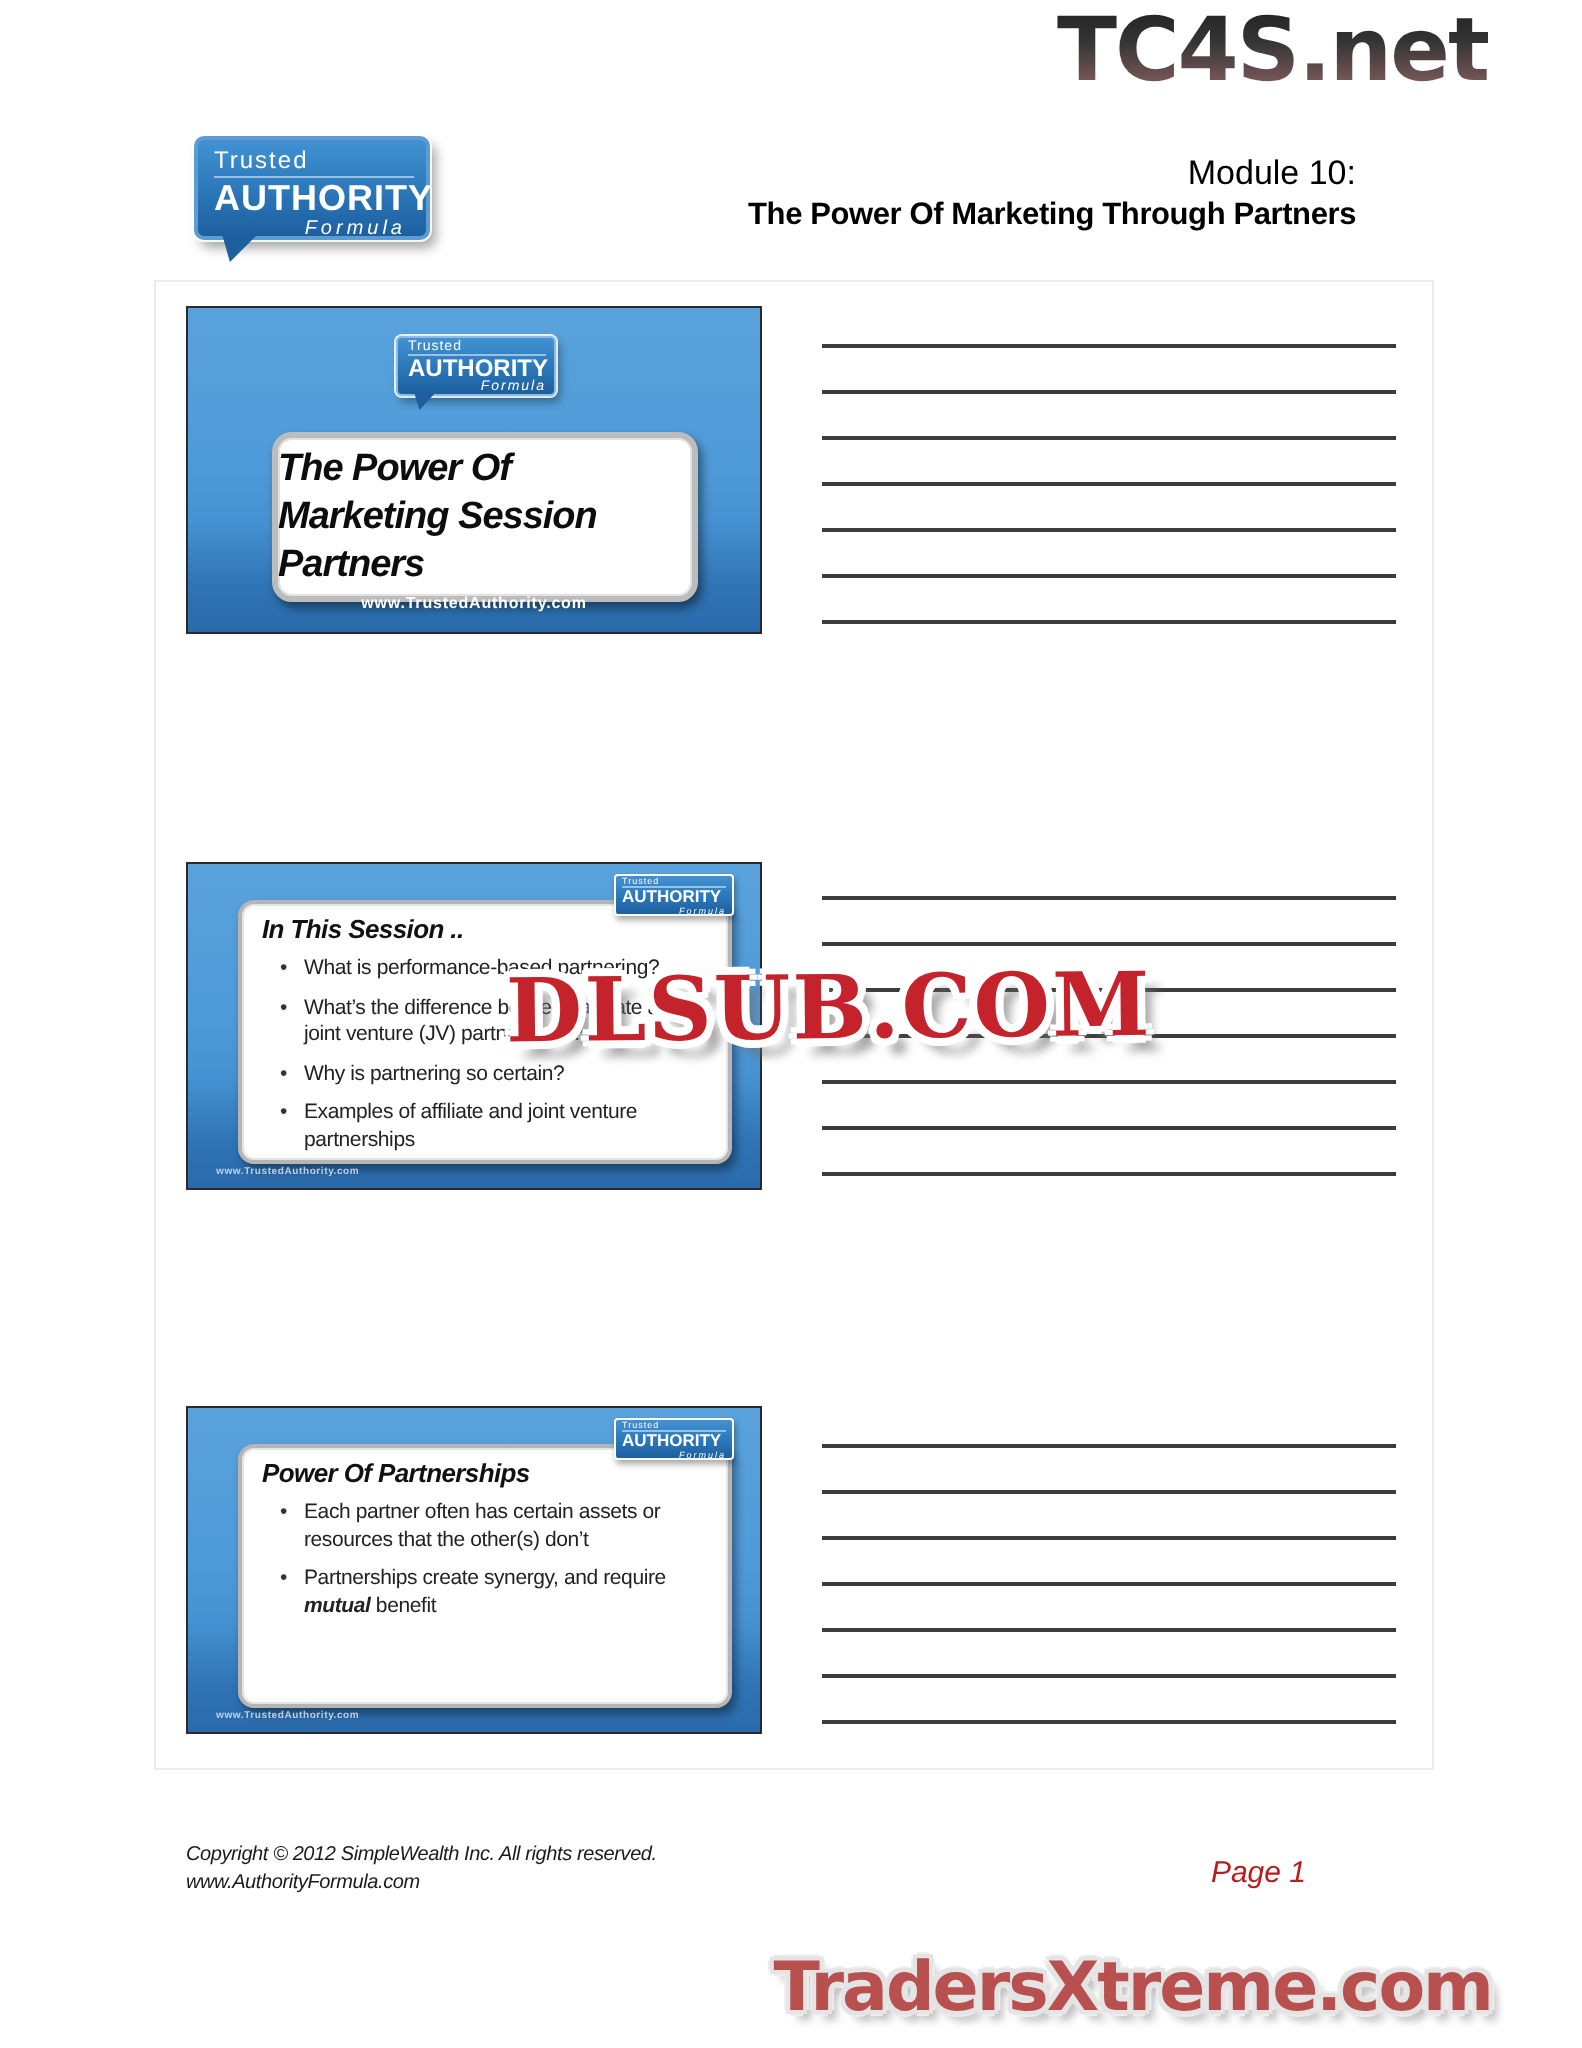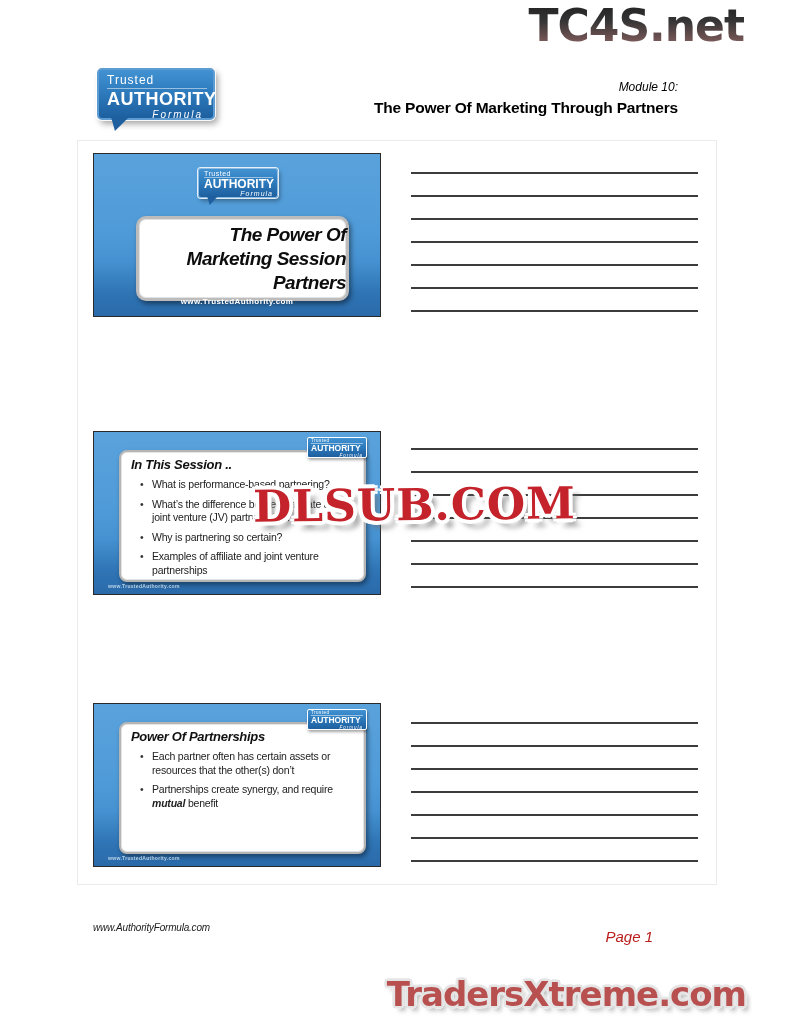--- a/index.html
+++ b/index.html
@@ -32,21 +32,21 @@
     position:absolute; left:12px; bottom:-13px; width:18px; height:14px;
     background:#1d5f9f; clip-path:polygon(0 0,100% 0,22% 100%);
   }
   .brand-top { font-size:12px; letter-spacing:1px; display:block;
     border-bottom:1px solid rgba(255,255,255,.5); padding-bottom:1px; }
   .brand-mid { font-size:18px; font-weight:bold; letter-spacing:.5px; display:block; line-height:20px; }
   .brand-bot { font-size:10px; font-style:italic; letter-spacing:2px; display:block; text-align:right; padding-right:4px; }
 
   
   .header-block { position:absolute; top:77px; right:74px; text-align:right; color:#000; }
-  .module-label { font-size:12px; font-style:italic; line-height:20px; }
+  .module-label { font-size:17px; line-height:20px; }
   .doc-title { font-size:15.5px; font-weight:bold; letter-spacing:-.2px; line-height:21px; }
 
   
   .frame {
     position:absolute; left:77px; top:140px; width:640px; height:745px;
     border:1px solid #ebebeb; background:#fff;
   }
 
   
   .slide {
@@ -73,21 +73,21 @@
   .mini-top { font-size:7px; letter-spacing:.5px; display:block;
     border-bottom:1px solid rgba(255,255,255,.5); }
   .mini-mid { font-size:12px; font-weight:bold; display:block; line-height:12px; }
   .mini-bot { font-size:7px; font-style:italic; letter-spacing:1px; display:block; text-align:right; }
 
   
   .title-box {
     position:absolute; left:42px; top:62px; width:213px; height:85px;
     background:#fff; border:3px solid #bcbcbc; border-radius:10px;
     box-shadow:2px 3px 5px rgba(0,0,0,.45), inset 0 0 0 1px #e2e2e2;
-    display:flex; flex-direction:column; justify-content:center; text-align:right;
+    display:flex; flex-direction:column; justify-content:center; text-align:left;
   }
   .title-line { font-size:19px; font-weight:bold; font-style:italic;
     letter-spacing:-.5px; line-height:24px; color:#0d0d0d; }
   .slide-url {
     position:absolute; left:0; right:0; top:143px; text-align:center;
     color:#fff; font-weight:bold; font-size:8px; letter-spacing:.4px;
   }
 
   
   .content-box {
@@ -263,19 +263,20 @@
       <div class="nline"></div>
       <div class="nline"></div>
       <div class="nline"></div>
     </div>
 
   </div>
 
   <div class="dlsub">DLSUB.COM</div>
 
   <div class="copyright">
+    <div>Copyright © 2012 SimpleWealth Inc.  All rights reserved.</div>
     <div>www.AuthorityFormula.com</div>
   </div>
   <div class="page-number">Page 1</div>
 
   <div class="traders">TradersXtreme.com</div>
 
 </div>
 
 </body></html>

